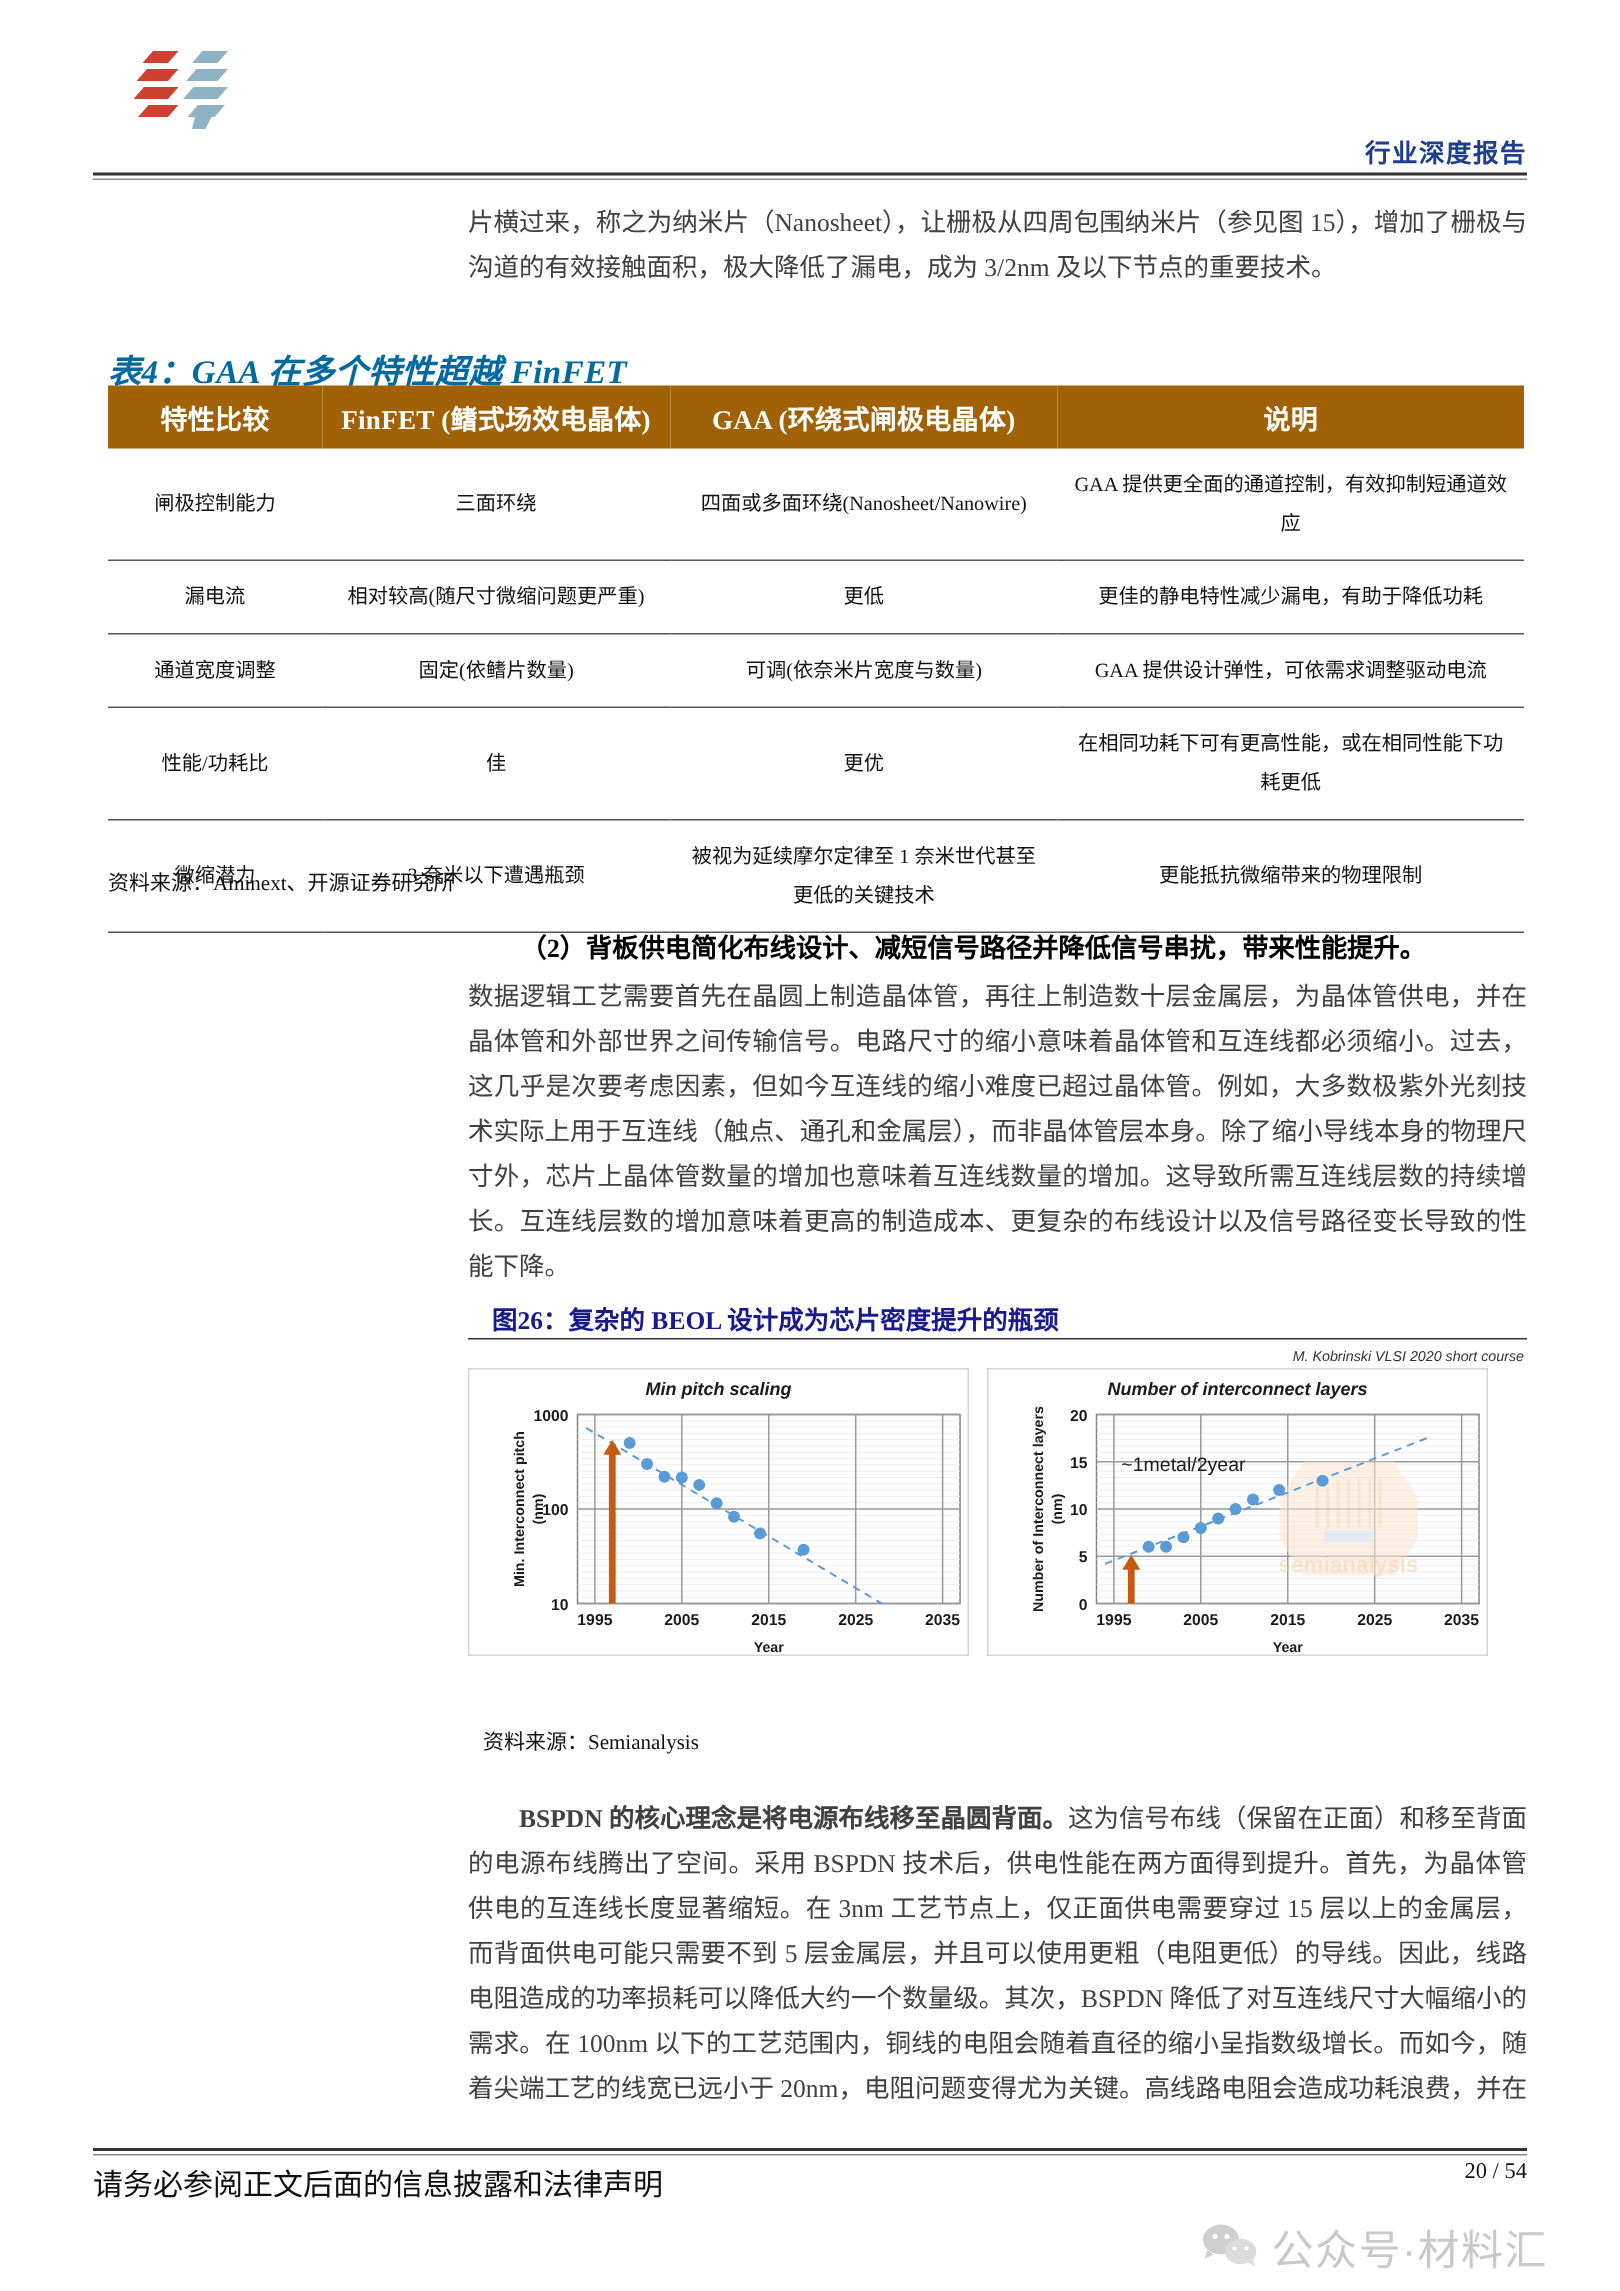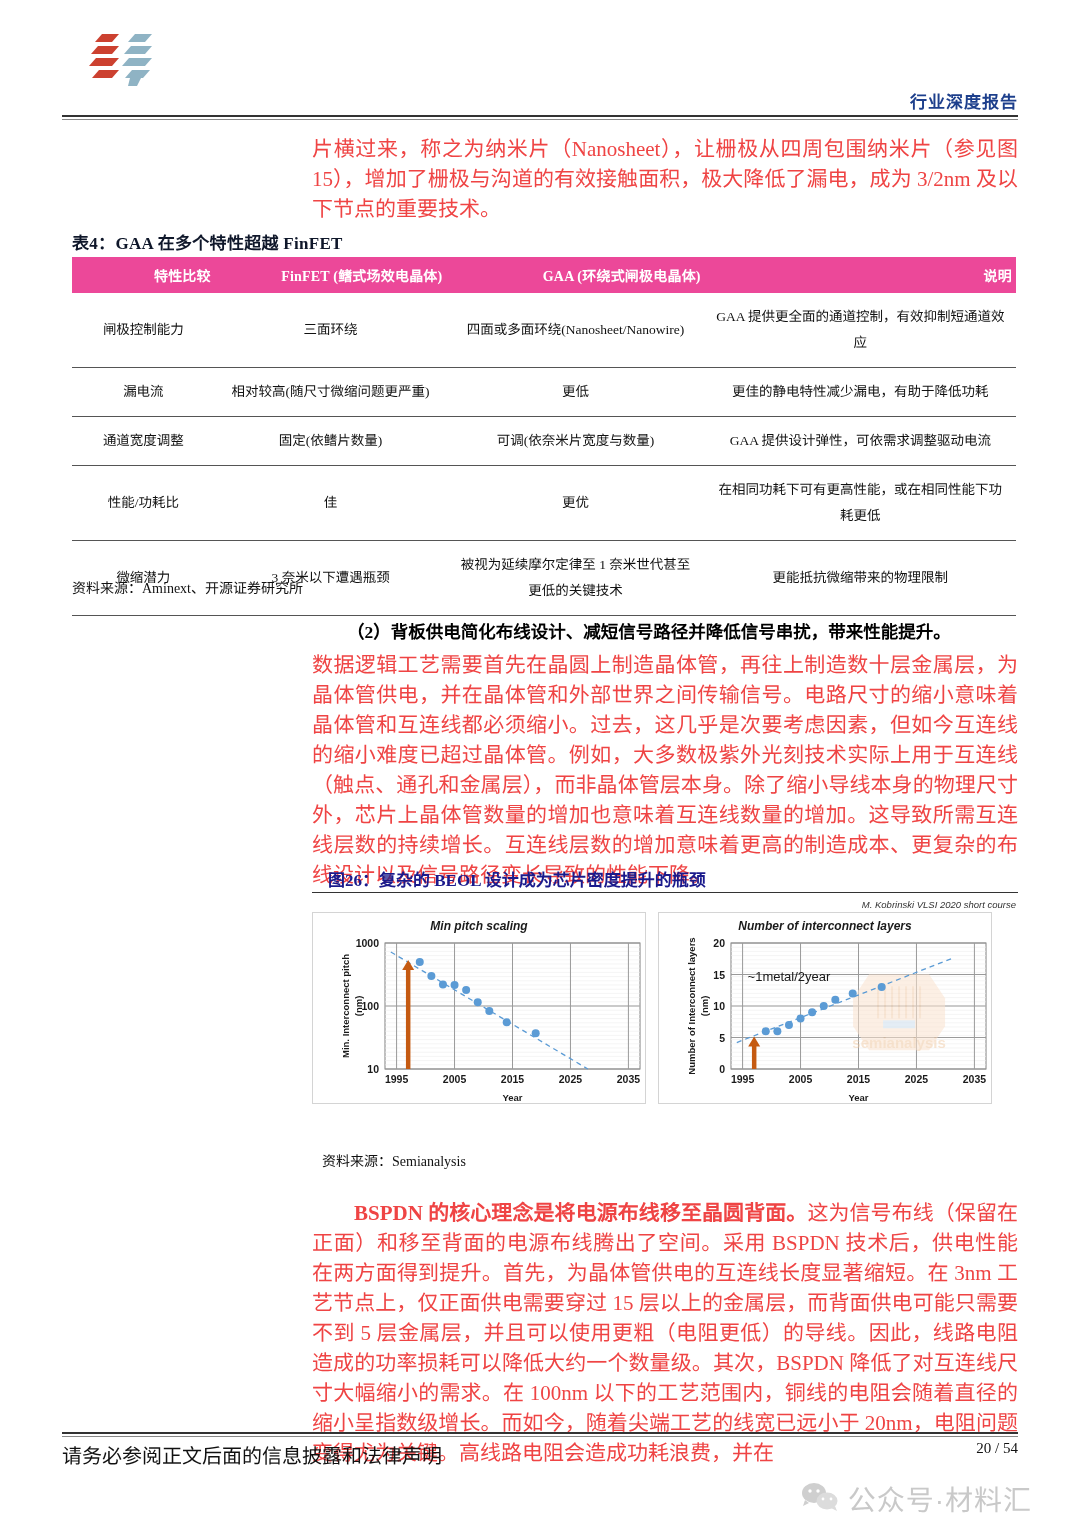--- a/index.html
+++ b/index.html
@@ -60,60 +60,61 @@
     left: 62px;
     top: 115px;
     width: 956px;
     border-top: 2px solid #333;
     border-bottom: 1px solid #888;
     height: 2px;
   }
 
   
   .para {
-    font-size: 21px;
+    font-size: 17px;
     line-height: 30px;
     text-align: justify;
     text-justify: inter-ideograph;
-    color: #ef4444;
+    color: #404040;
   }
   .para-indent { text-indent: 2em; }
 
   #intro-para {
     position: absolute;
     left: 312px;
     top: 134px;
     width: 706px;
   }
 
   
   #table4-title {
     position: absolute;
     left: 72px;
     top: 229px;
-    font-size: 17px;
-    font-weight: bold;
-    color: #0f172a;
+    font-size: 22px;
+    font-weight: bold;
+    color: #0369a1;
     letter-spacing: 0.3px;
+    font-style: italic;
   }
   #table4 {
     position: absolute;
     left: 72px;
     top: 257px;
     width: 944px;
     border-collapse: collapse;
     font-size: 13.5px;
   }
   #table4 thead th {
-    background: #ec4899;
+    background: #a16207;
     color: #ffffff;
     font-weight: bold;
-    font-size: 14px;
+    font-size: 18px;
     padding: 8px 4px;
-    text-align: right;
+    text-align: center;
     letter-spacing: 0.2px;
   }
   #table4 tbody td {
     border-bottom: 1px solid #555;
     text-align: center;
     vertical-align: middle;
     padding: 11px 8px;
     line-height: 26px;
     color: #111;
   }

